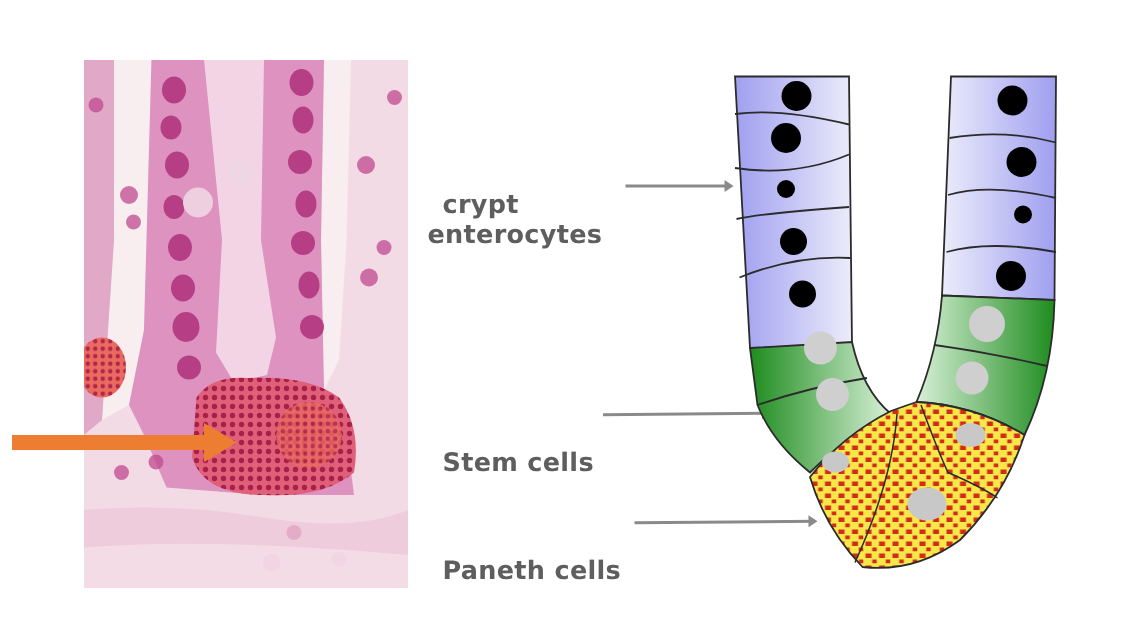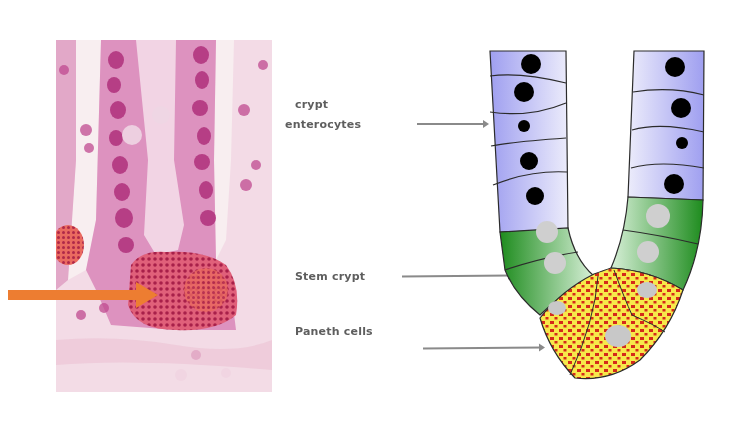--- a/index.html
+++ b/index.html
@@ -2,22 +2,22 @@
 <html><head>
 <meta charset="utf-8">
 <style>
   html, body { margin:0; padding:0; }
   body { width:755px; height:425px; background:#ffffff; position:relative; overflow:hidden;
          font-family:"DejaVu Sans", "Liberation Sans", sans-serif; }
   .micrograph { position:absolute; left:56px; top:40px; width:216px; height:352px; overflow:hidden;
                 background:#f1d4e2; }
   .micrograph svg { display:block; }
   .pointer-arrow { position:absolute; left:8px; top:282px; width:150px; height:26px; }
-  .label { position:absolute; color:#5e5e5e; font-weight:bold; font-size:11px; line-height:21px;
-           letter-spacing:0.2px; }
+  .label { position:absolute; color:#5e5e5e; font-weight:bold; font-size:17px; line-height:21px;
+           letter-spacing:0.2px;margin-top:33px; }
   .leader { position:absolute; height:2px; background:#8a8a8a; }
   .leader::after { content:""; position:absolute; right:-2px; top:-3px; border-left:6px solid #8a8a8a;
                    border-top:4px solid transparent; border-bottom:4px solid transparent; }
   .crypt { position:absolute; left:480px; top:40px; width:240px; height:350px; }
 </style>
 </head>
 <body>
 
 <div class="micrograph">
   <svg width="216" height="352" viewBox="0 0 216 352">
@@ -99,24 +99,24 @@
 </div>
 
 <svg class="pointer-arrow" viewBox="0 0 150 26">
   <polygon points="0,8 128,8 128,0 150,13 128,26 128,18 0,18" fill="#ed7d31"></polygon>
 </svg>
 
 <div class="label" style="left:295px; top:94px;">crypt</div>
 <div class="label" style="left:285px; top:114px;">enterocytes</div>
 <div class="leader" style="left:417px; top:123px; width:70px;"></div>
 
-<div class="label" style="left:295px; top:266px;">Stem crypt</div>
+<div class="label" style="left:295px; top:266px;">Stem cells</div>
 <div class="leader" style="left:402px; top:275px; width:110px; transform:rotate(-0.6deg);"></div>
 
-<div class="label" style="left:295px; top:321px;">Paneth cells</div>
+<div class="label" style="left:295px; top:338px;">Paneth cells</div>
 <div class="leader" style="left:423px; top:347px; width:120px; transform:rotate(-0.5deg);"></div>
 
 <svg class="crypt" viewBox="480 40 240 350">
   <defs>
     <linearGradient id="entL" x1="0" x2="1" y1="0" y2="0">
       <stop offset="0%" stop-color="#9f9ff0"></stop>
         <stop offset="100%" stop-color="#ececfb"></stop>
     </linearGradient>
     <linearGradient id="entR" x1="0" x2="1" y1="0" y2="0">
       <stop offset="0%" stop-color="#ececfb"></stop>

